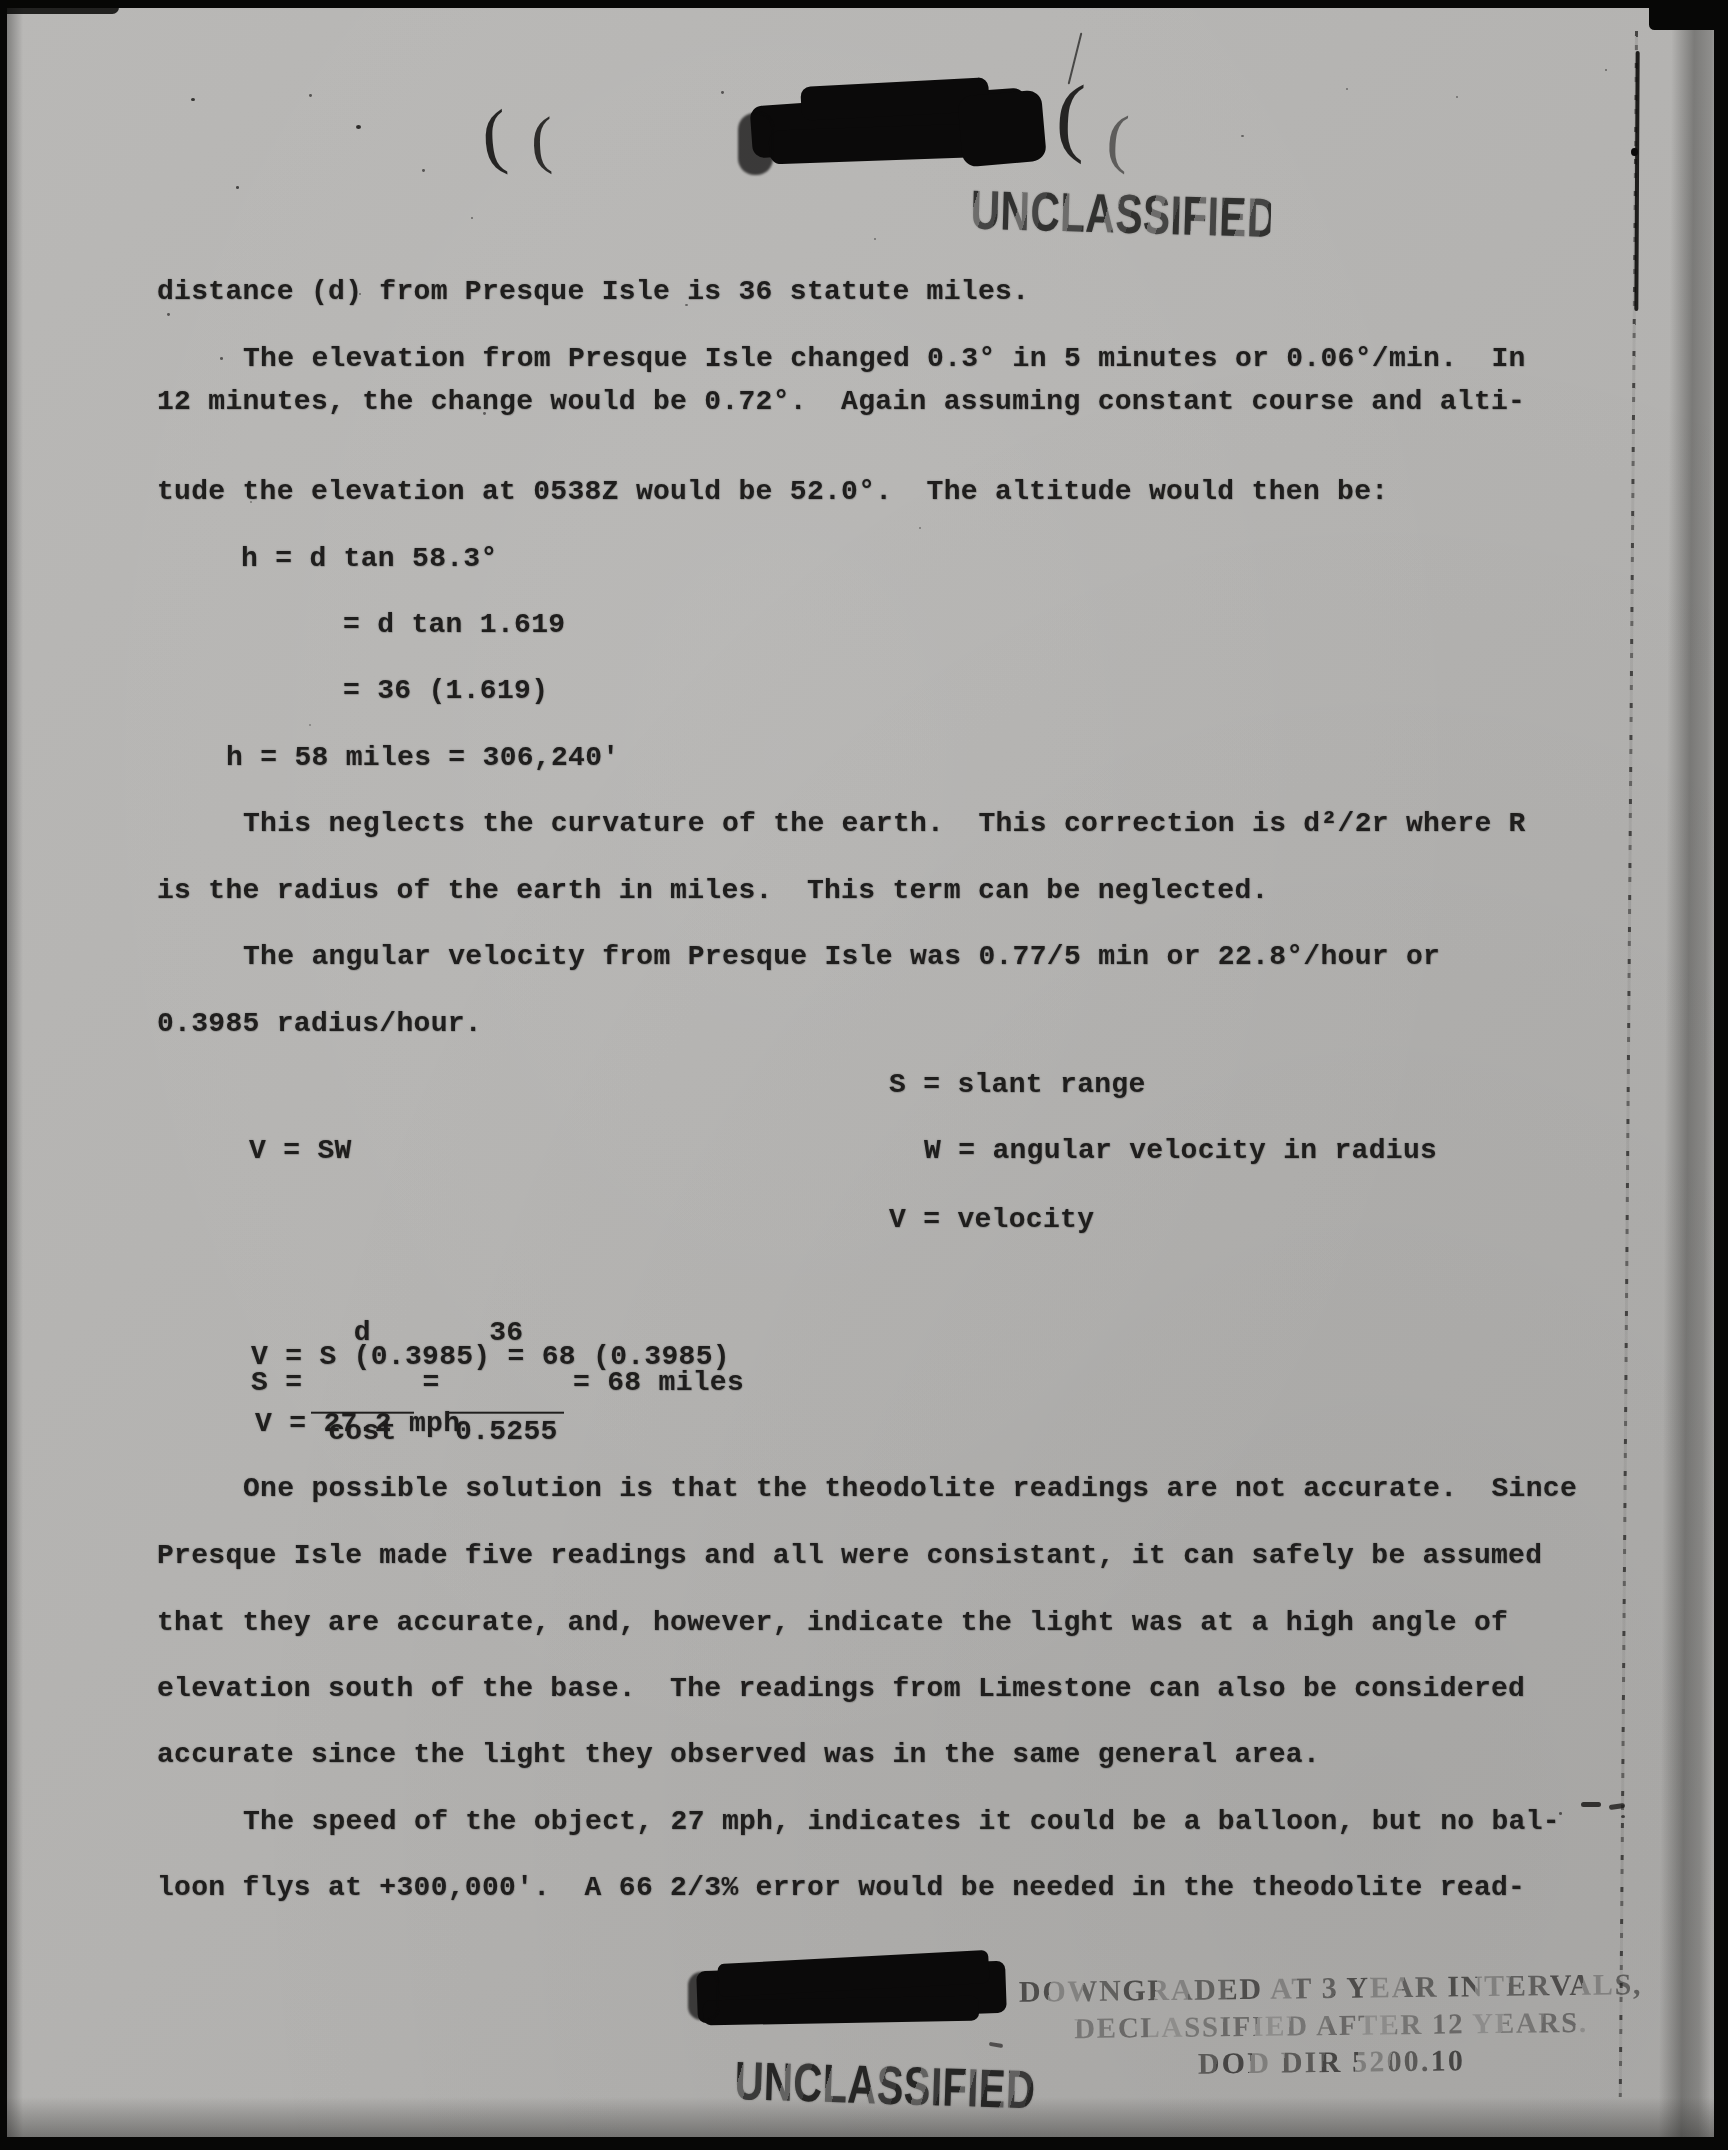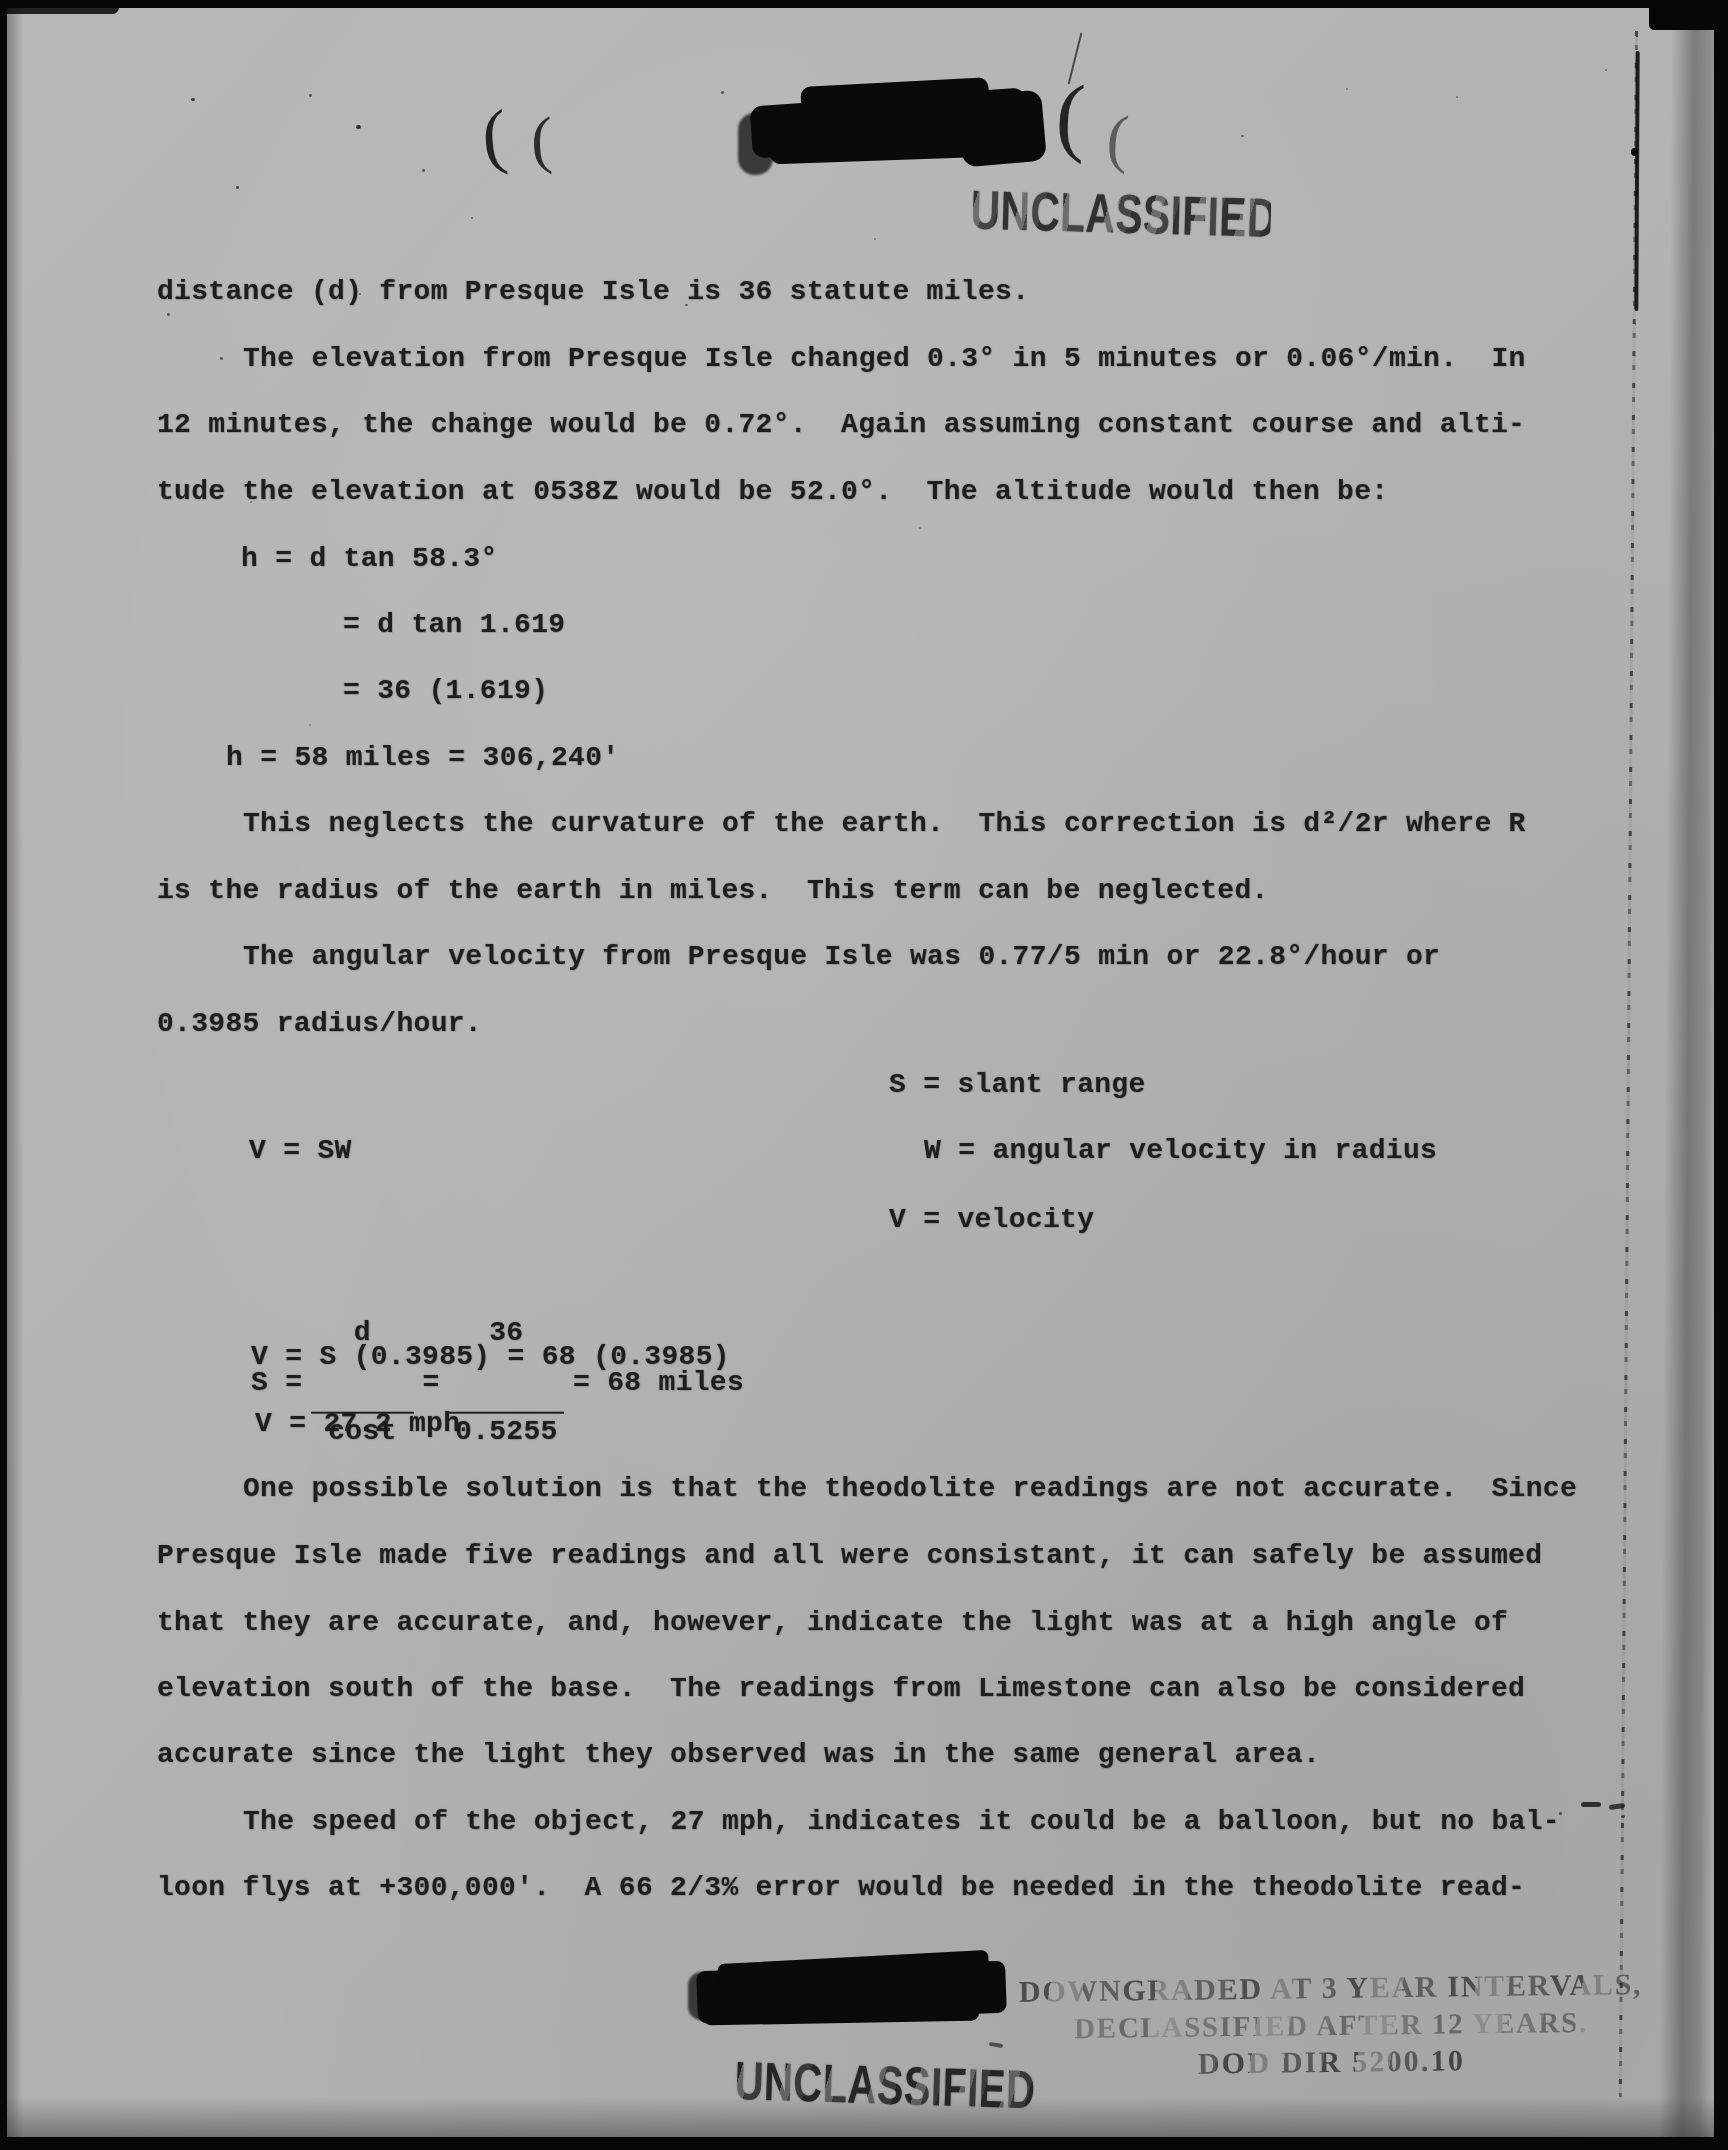--- a/index.html
+++ b/index.html
@@ -151,21 +151,21 @@
   <div class="stamp stamp-bottom"><span class="inner">UNCLASSIFIED</span></div>
 
   <div class="downgrade">
     <div class="l1">DOWNGRADED AT 3 YEAR INTERVALS,</div>
     <div class="l2">DECLASSIFIED AFTER 12 YEARS.</div>
     <div class="l3">DOD DIR 5200.10</div>
   </div>
 
   <div class="tl" style="left:157px;top:276px">distance (d) from Presque Isle is 36 statute miles.</div>
   <div class="tl" style="left:243px;top:343px">The elevation from Presque Isle changed 0.3° in 5 minutes or 0.06°/min.  In</div>
-  <div class="tl" style="left:157px;top:409px">12 minutes, the change would be 0.72°.  Again assuming constant course and alti-</div>
+  <div class="tl" style="left:157px;top:386px">12 minutes, the change would be 0.72°.  Again assuming constant course and alti-</div>
   <div class="tl" style="left:157px;top:476px">tude the elevation at 0538Z would be 52.0°.  The altitude would then be:</div>
   <div class="tl" style="left:241px;top:543px">h = d tan 58.3°</div>
   <div class="tl" style="left:343px;top:609px">= d tan 1.619</div>
   <div class="tl" style="left:343px;top:675px">= 36 (1.619)</div>
   <div class="tl" style="left:226px;top:742px">h = 58 miles = 306,240'</div>
   <div class="tl" style="left:243px;top:808px">This neglects the curvature of the earth.  This correction is d²/2r where R</div>
   <div class="tl" style="left:157px;top:875px">is the radius of the earth in miles.  This term can be neglected.</div>
   <div class="tl" style="left:243px;top:941px">The angular velocity from Presque Isle was 0.77/5 min or 22.8°/hour or</div>
   <div class="tl" style="left:157px;top:1008px">0.3985 radius/hour.</div>
   <div class="tl" style="left:889px;top:1069px">S = slant range</div>

